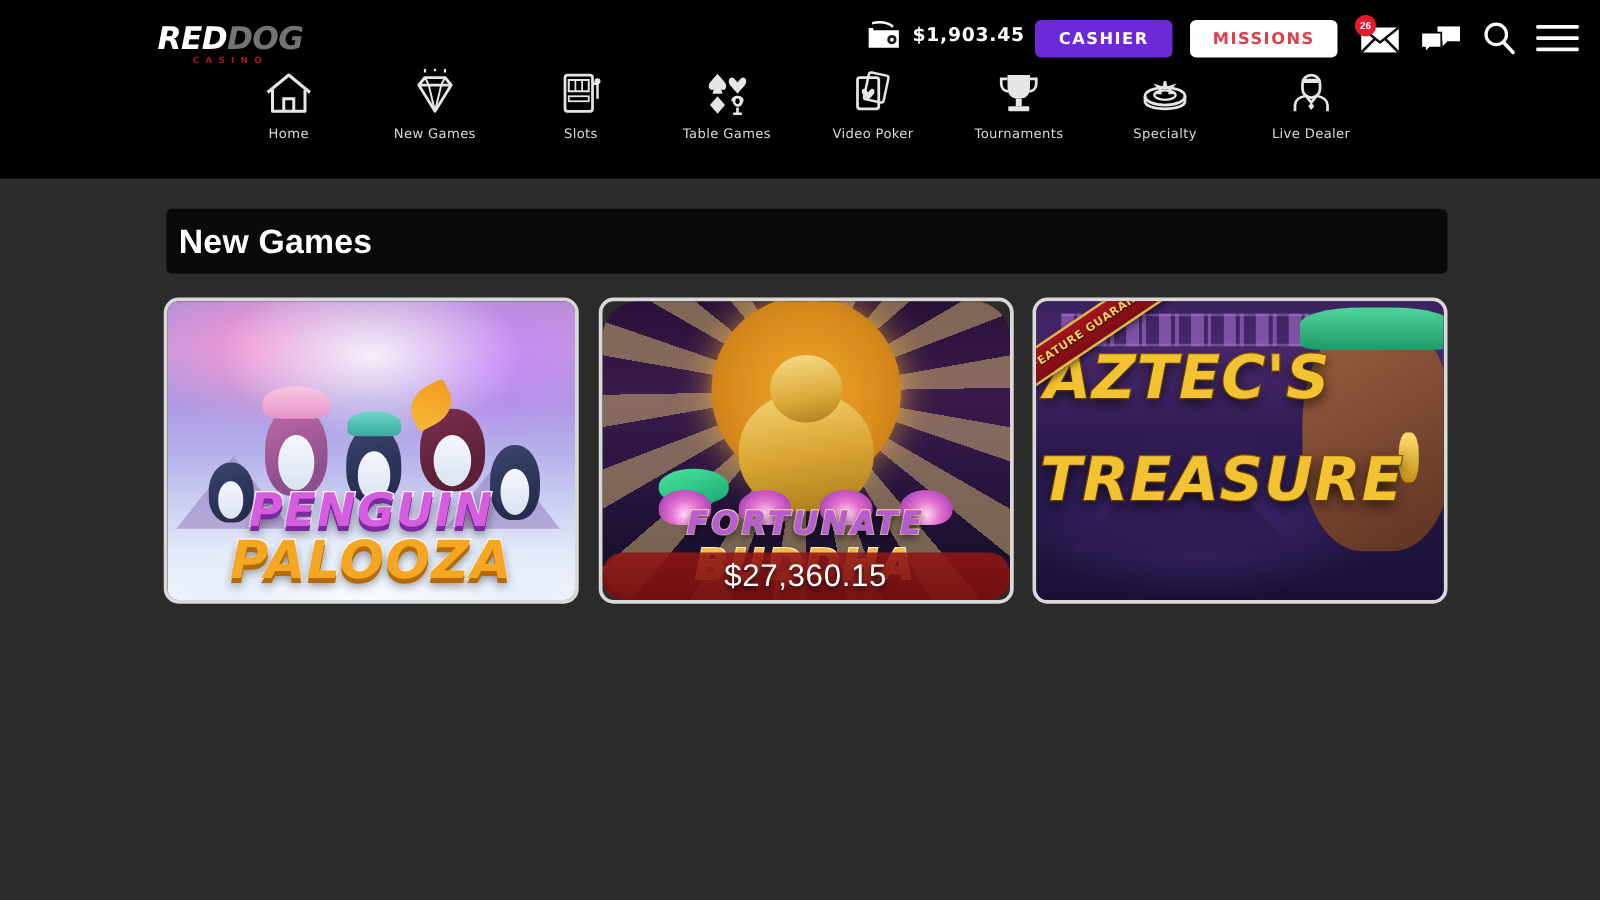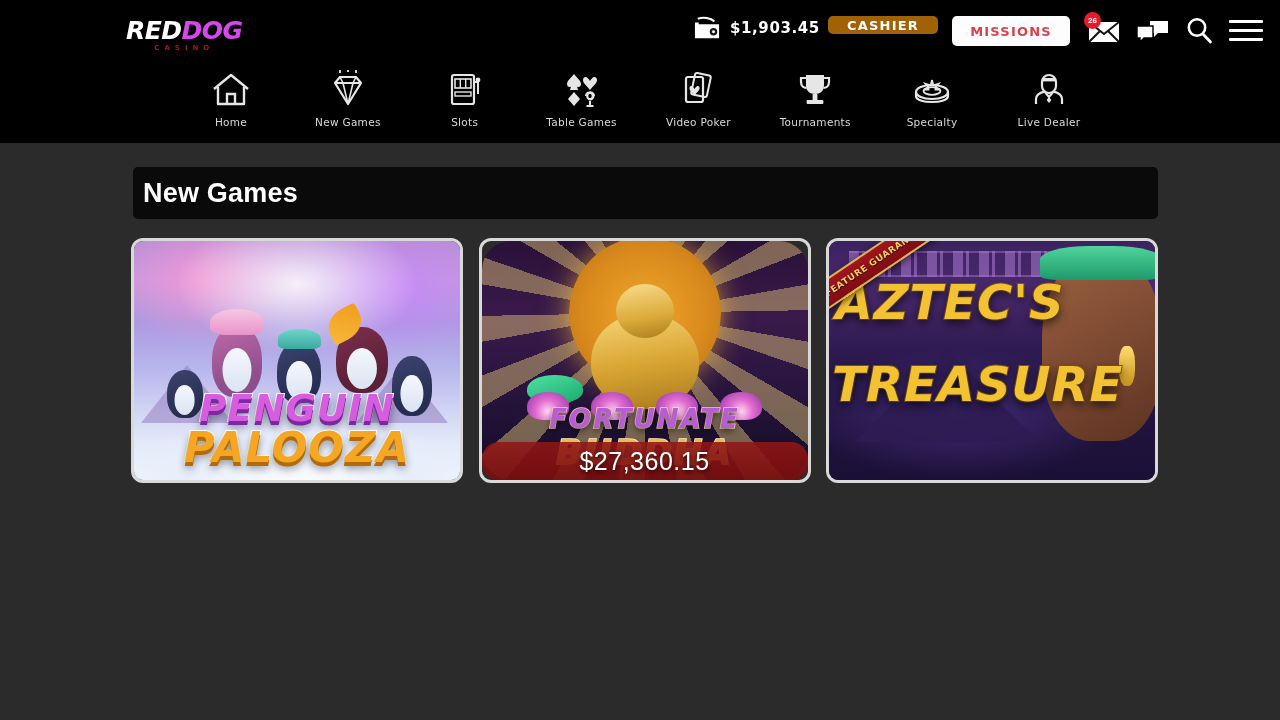--- a/index.html
+++ b/index.html
@@ -24,21 +24,21 @@
     position:absolute; left:126px; top:18px;
     line-height:1;
     user-select:none;
   }
   .logo-main{
     font-family:"DejaVu Sans", sans-serif;
     font-size:25px; font-weight:bold; letter-spacing:-0.5px;
     font-style:italic;
   }
   .logo-red{ color:#ffffff; }
-  .logo-dog{ color:#d946ef; }
+  .logo-dog{ color:#737373; }
   .logo-sub{
     display:block; text-align:center;
     font-size:7px; letter-spacing:5px; color:#a8161f;
     margin-top:2px; font-weight:bold;
     font-family:"DejaVu Sans", sans-serif;
   }
 
   
   .balance-wrap{
     position:absolute; left:692px; top:15px;
@@ -47,22 +47,22 @@
   .wallet-icon{ width:30px; height:26px; display:block; }
   .balance-amt{
     color:#ffffff; font-size:15px; font-weight:bold;
     letter-spacing:0.6px;
     font-family:"DejaVu Sans", sans-serif;
   }
 
   
   .cashier-btn{
     position:absolute; left:828px; top:16px;
-    width:110px; height:18px; border-radius:5px;
-    background:#a16207; border:none;
+    width:110px; height:30px; border-radius:5px;
+    background:#6d28d9; border:none;
     color:#fff; font-size:13px; font-weight:bold; letter-spacing:1.2px;
     display:flex; align-items:center; justify-content:center;
     cursor:pointer;
     font-family:"DejaVu Sans", sans-serif;
   }
   
   .missions-btn{
     position:absolute; left:952px; top:16px;
     width:118px; height:30px; border-radius:5px;
     background:#fdfdfd; border:none;
@@ -87,21 +87,21 @@
   .search-icon{ position:absolute; left:1185px; top:16px; width:28px; height:28px; cursor:pointer; }
   .burger{ position:absolute; left:1229px; top:20px; width:34px; height:22px; cursor:pointer; }
   .burger span{
     display:block; height:3px; background:#fff; border-radius:1px;
     margin-bottom:6px;
   }
   .burger span:last-child{ margin-bottom:0; }
 
   
   .nav{
-    position:absolute; left:175px; top:68px;
+    position:absolute; left:175px; top:53px;
     width:930px; height:70px;
     display:flex; justify-content:space-between; align-items:flex-start;
   }
   .nav-item{
     width:112px; display:flex; flex-direction:column; align-items:center;
     cursor:pointer;
   }
   .nav-icon{ height:42px; display:flex; align-items:center; justify-content:center; }
   .nav-label{
     margin-top:6px; color:#d8d8d8; font-size:10.5px; letter-spacing:0.3px;

